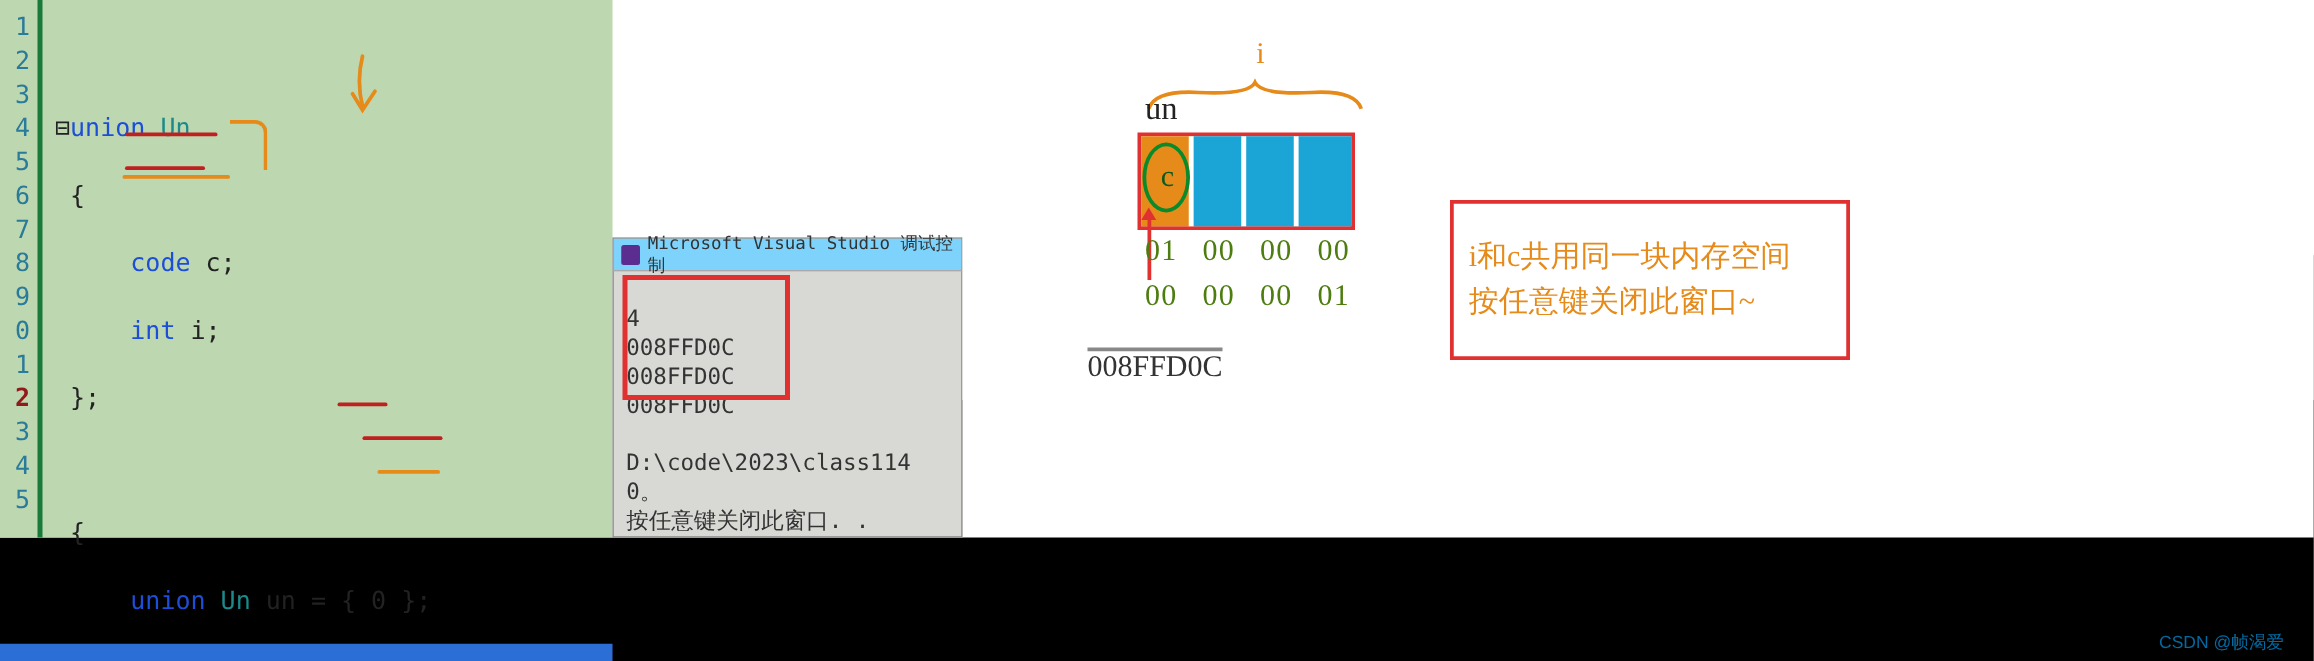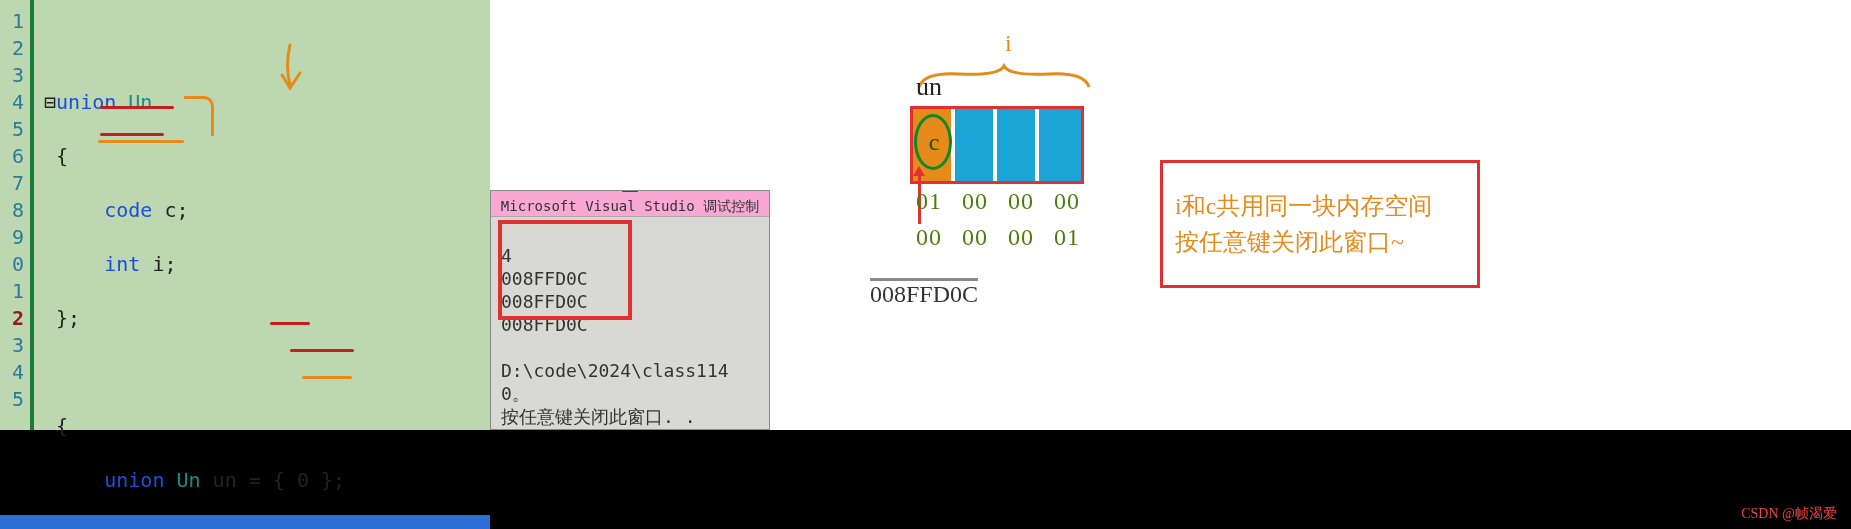--- a/index.html
+++ b/index.html
@@ -65,27 +65,26 @@
     .debug-console {
       position: absolute;
       left: 490px; top: 190px;
       width: 280px; height: 240px;
       background: #d8d8d4;
       border: 1px solid #888;
       font-family: Consolas, "SimSun", monospace;
       font-size: 18px;
     }
     .dc-title {
-      height: 26px; background: #f9a8d4;
+      height: 26px; background: #7dd3fc;
       display: flex; align-items: center;
       padding: 0 6px;
       font-size: 14px; color: #333;
       border-bottom: 1px solid #aaa;
       gap: 6px;
-      flex-direction: column;
     }
     .dc-title .vsicon {
       width: 16px; height: 16px; background: #5c2d91;
       display: inline-block; border-radius: 2px;
     }
     .dc-body {
       padding: 4px 10px;
       color: #333;
       white-space: pre;
       line-height: 23px;
@@ -178,23 +177,23 @@
       font-family: "Times New Roman", "SimSun", serif;
       font-size: 24px; color: #e68a1a;
       line-height: 36px;
     }
     .orange-arrow {
       position: absolute; left: 290px; top: 40px;
       width: 40px; height: 60px;
     }
     
     .watermark {
-      position: absolute; right: 14px; bottom: 6px;
-      font-size: 14px; color: #ef4444;
-      font-family: Liberation Serif, serif;
+      position: absolute; right: 24px; bottom: 6px;
+      font-size: 14px; color: #0369a1;
+      font-family: Liberation Sans, sans-serif;
     }
   </style>
 </head>
 <body>
 
 <div class="container">
 
   <div class="code-panel">
     <div class="gutter">
       <div>1</div>
@@ -251,21 +250,21 @@
   <div class="dc-title">
     <span class="vsicon"></span>
     <span>Microsoft Visual Studio 调试控制</span>
   </div>
   <div class="dc-body">
 <span>4</span>
 <span>008FFD0C</span>
 <span>008FFD0C</span>
 <span>008FFD0C</span>
 
-<span>D:\code\2024\class114</span>
+<span>D:\code\2023\class114</span>
 <span>0。</span>
 <span>按任意键关闭此窗口. .</span></div>
 </div>
 <div class="red-box red-box-out"></div>
 
 <div class="diagram-panel">
   <span class="d-label-i">i</span>
   <svg class="d-bracket" viewBox="0 0 180 30">
     <path d="M5 25 Q10 10 45 12 Q85 14 90 4 Q95 14 135 12 Q170 10 175 25" stroke="#e68a1a" stroke-width="3" fill="none"></path>
   </svg>

